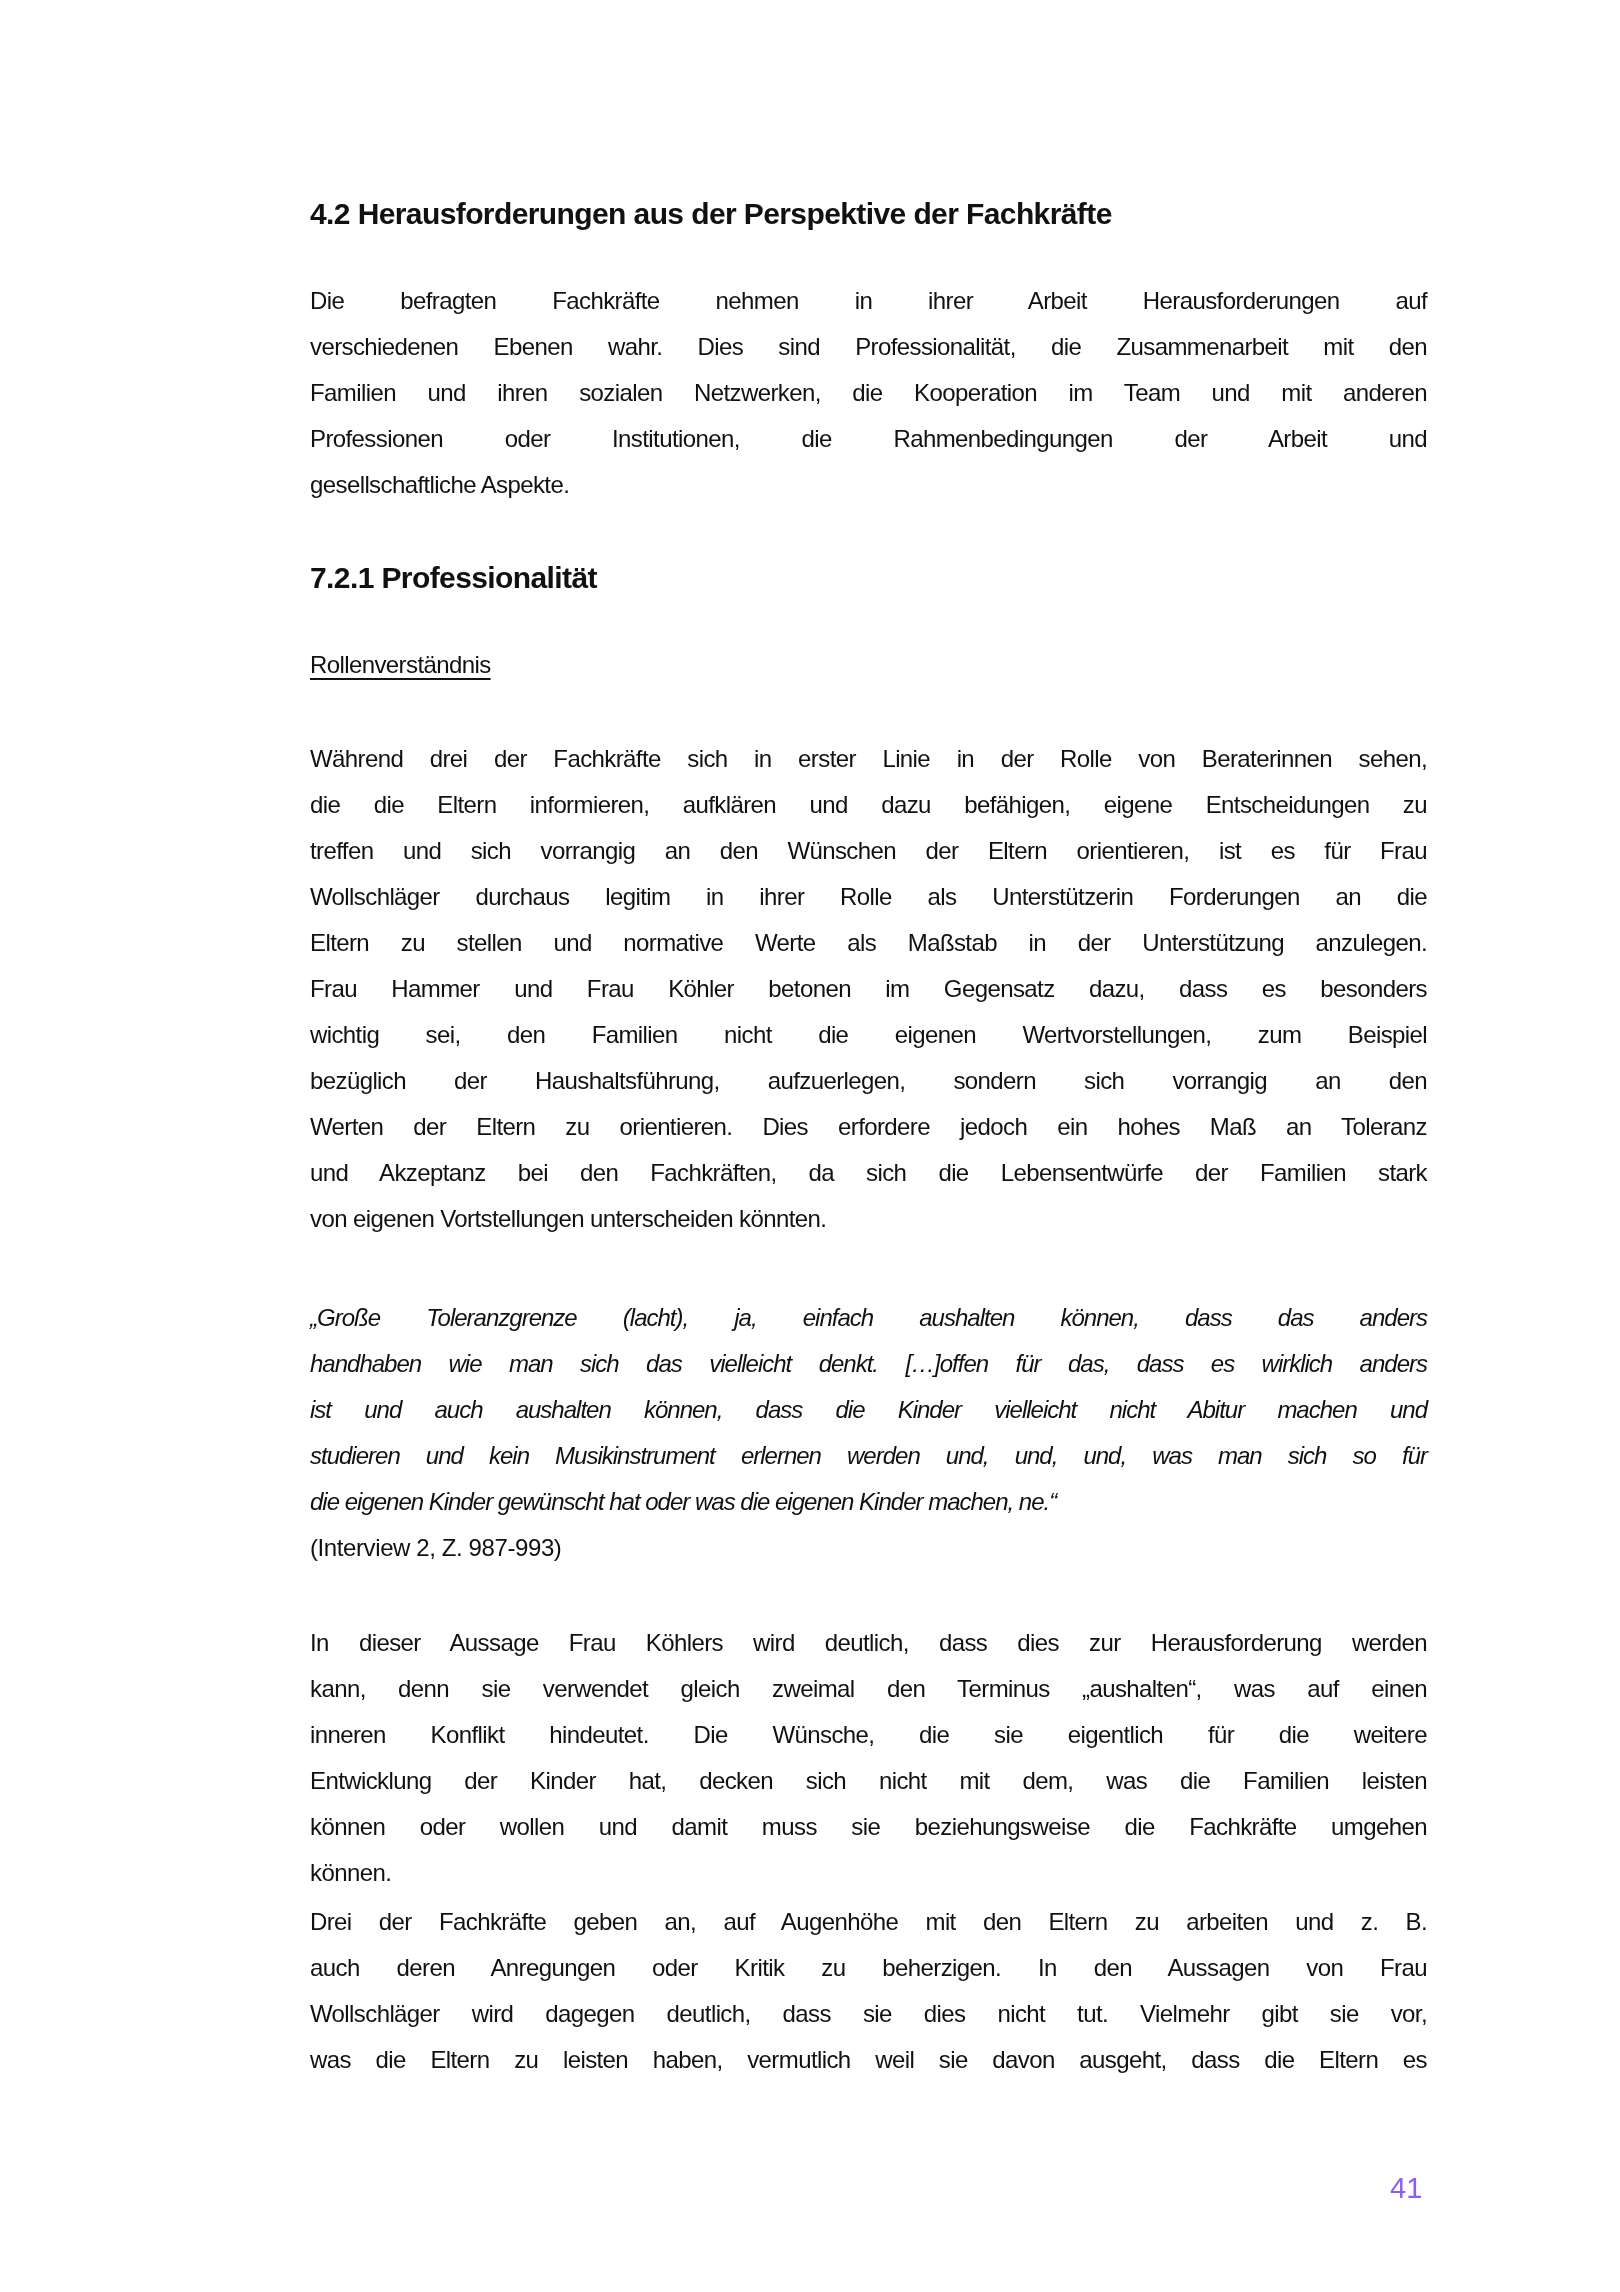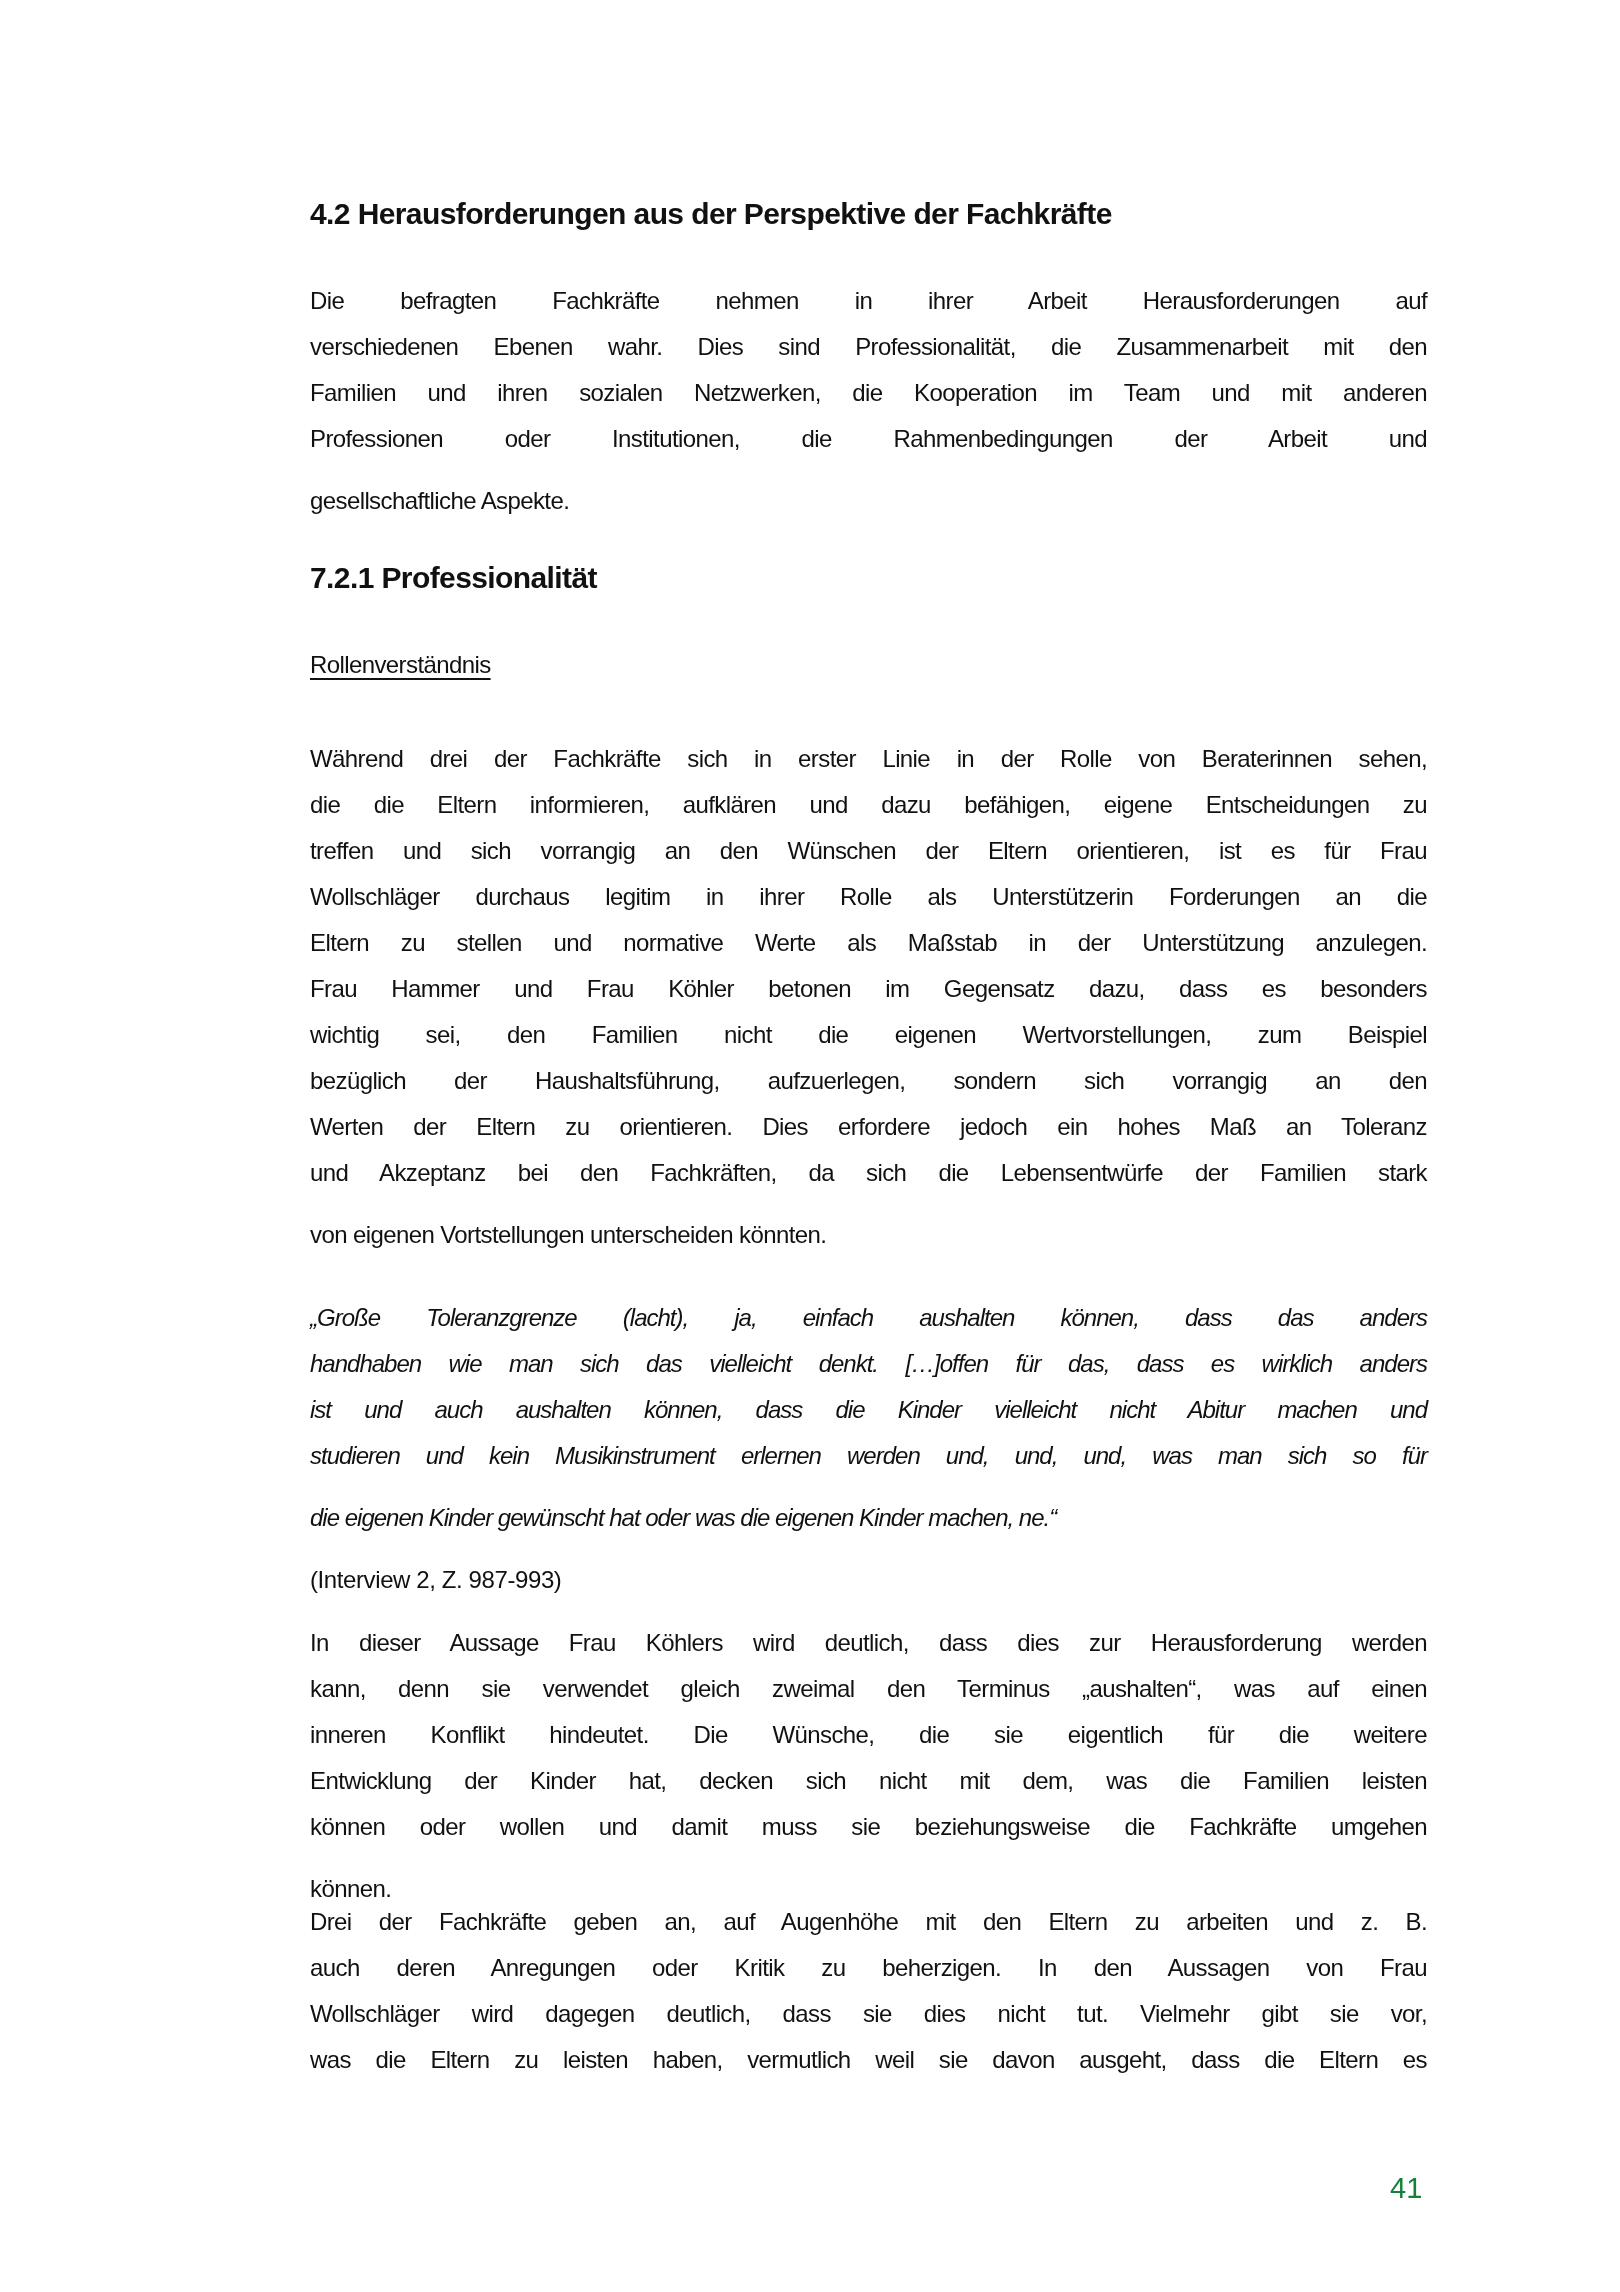--- a/index.html
+++ b/index.html
@@ -52,29 +52,28 @@
     }
     .jline {
       display: block;
       text-align: justify;
       text-align-last: justify;
     }
     .lline {
       display: block;
       text-align: left;
       text-align-last: left;
-      margin-top: 16px;
     }
     .page-number {
       position: absolute;
       left: 1390px;
       top: 2172px;
       font-size: 29px;
       font-family: "Liberation Sans", sans-serif;
-      color: #15803d;
+      color: #8b5cf6;
     }
   </style>
 </head>
 <body>
 
 <div class="page">
 
   <div class="block heading" style="top:191px;">
     <span>4.2 Herausforderungen aus der Perspektive der Fachkräfte</span>
   </div>

